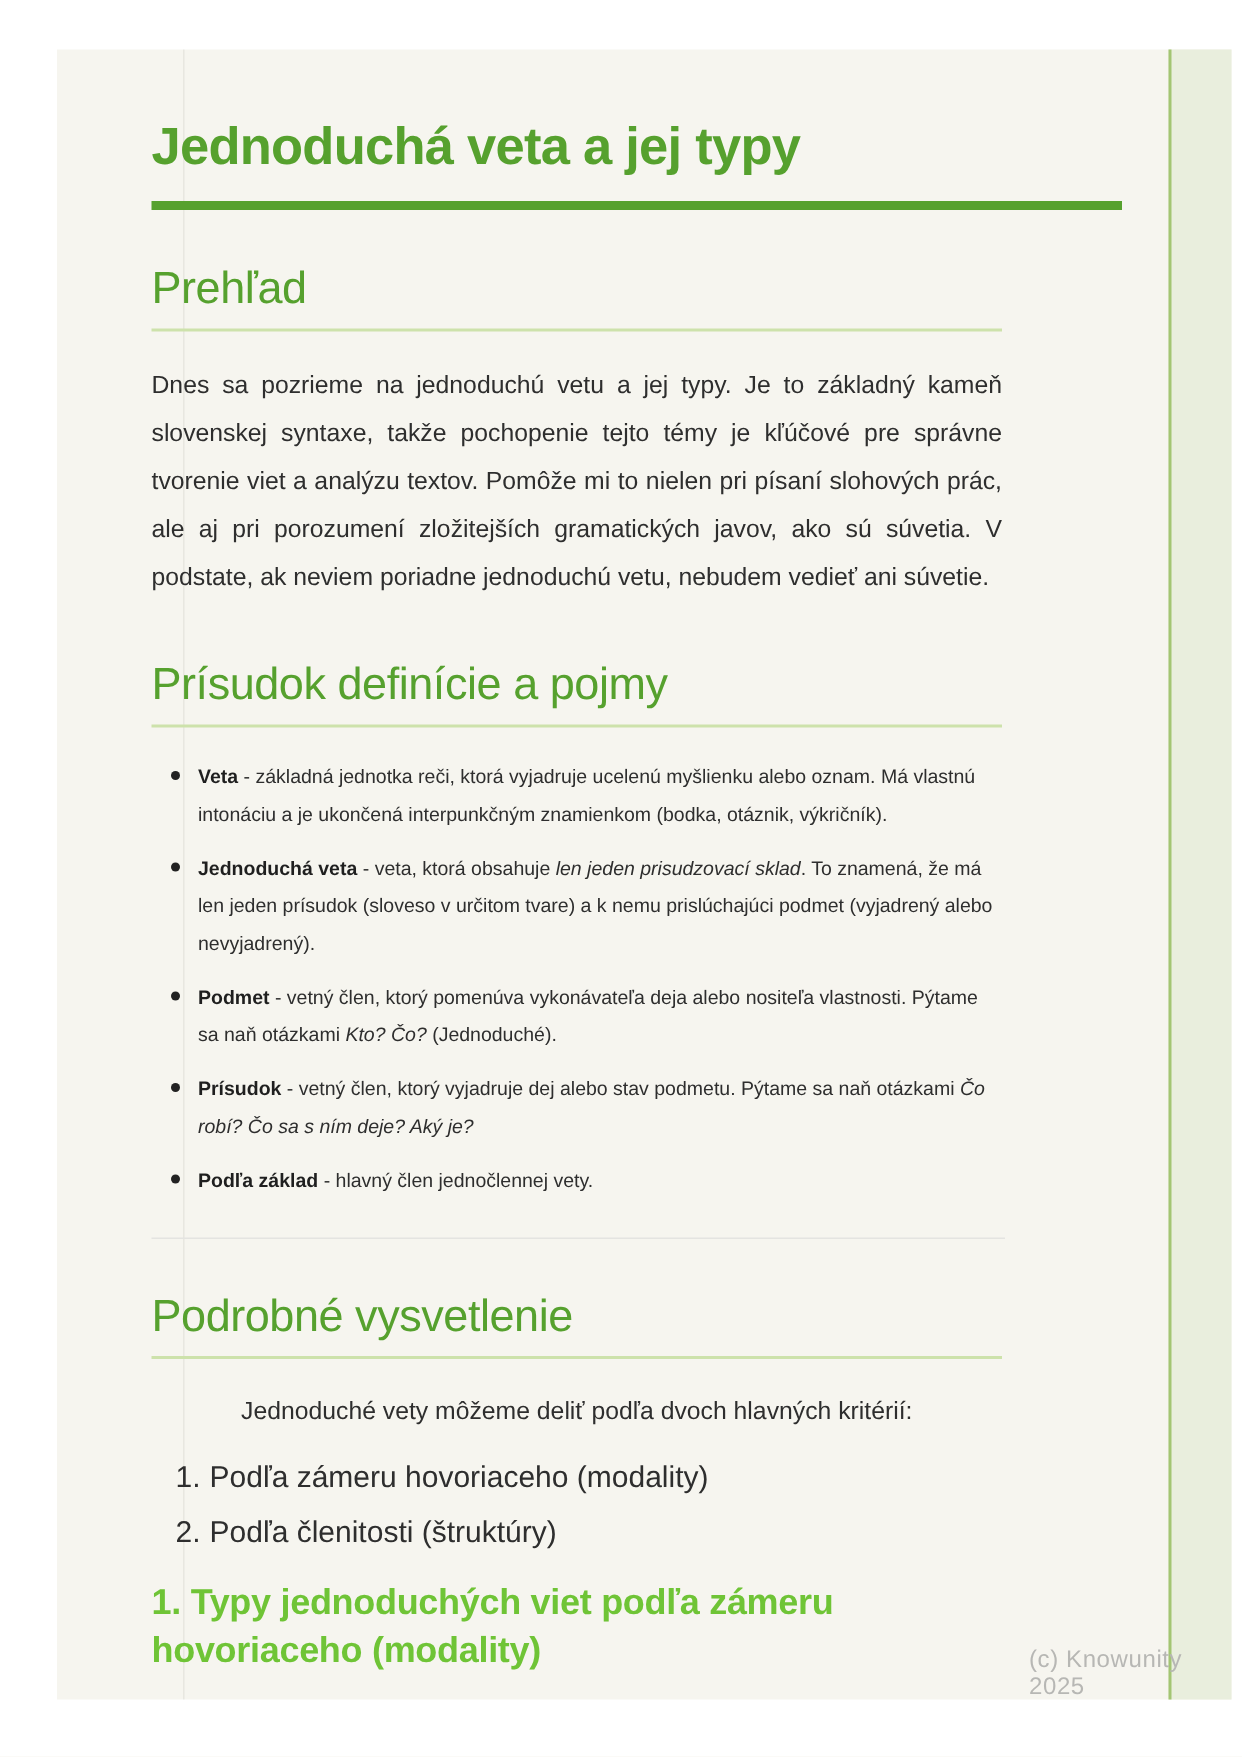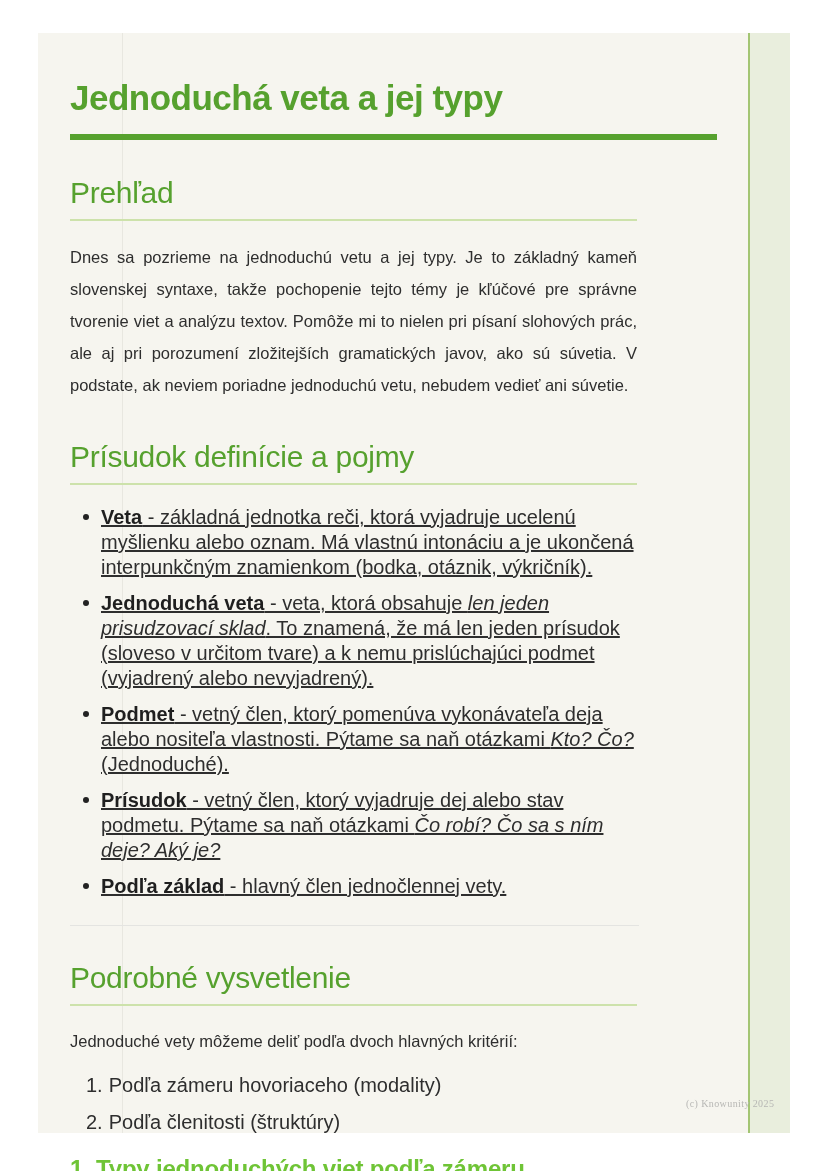--- a/index.html
+++ b/index.html
@@ -16,20 +16,21 @@
   html,body{margin:0;padding:0;}
   body{
     width:828px;height:1171px;position:relative;overflow:hidden;
     background:#ffffff;
     font-family:"Liberation Sans","DejaVu Sans",sans-serif;
     color:var(--body-text);
   }
   .paper{
     position:absolute;left:38px;top:33px;width:752px;height:1100px;
     background:var(--paper);
+    padding-left:31px;
   }
   .accent-strip{
     position:absolute;right:0;top:0;width:40px;height:100%;
     background:var(--accent-strip-fill);
     border-left:2px solid var(--accent-strip-border);
   }
   .fold-line{
     position:absolute;left:84px;top:0;width:1px;height:100%;
     background:rgba(110,110,95,0.10);
   }
@@ -52,45 +53,45 @@
   .narrow{width:567px;}
   p.body{
     margin:0;font-size:16.5px;line-height:32px;color:var(--body-text);
   }
   p.justify{text-align:justify;}
   ul.defs{
     list-style:none;margin:20px 0 0 0;padding:0;width:567px;
   }
   ul.defs li{
     position:relative;padding-left:31px;margin:0 0 11px 0;
-    font-size:20px;line-height:25px;text-decoration:underline;
+    font-size:13px;line-height:25px;
   }
   ul.defs .dot{
     position:absolute;left:13px;top:9px;width:6px;height:6px;border-radius:50%;
     background:#222;
   }
   .bold{font-weight:bold;color:#1f1f1f;}
   .ital{font-style:italic;}
   .section-divider{
     height:1px;background:var(--divider-gray);width:569px;margin:26px 0 36px 0;
   }
-  p.intro{margin:0 0 16px 0;font-size:16.5px;line-height:30px;}
+  p.intro{margin:0 0 16px 0;font-size:16.5px;line-height:30px;text-align:center;}
   ol.criteria{list-style:none;margin:12px 0 0 0;padding:0;width:567px;}
   ol.criteria li{
     padding-left:16px;margin:0 0 11px 0;font-size:20px;line-height:26px;
   }
   ol.criteria .num{margin-right:6px;}
   h3{
     margin:18px 0 0 0;width:600px;
     font-size:24px;line-height:32px;font-weight:bold;
     letter-spacing:-0.2px;color:var(--subheading-green);
   }
   .watermark{
     position:absolute;left:686px;top:1098px;z-index:5;
-    font-size:10px;letter-spacing:0.4px;color:var(--watermark-gray);font-family:Liberation Serif, serif;
+    font-size:16px;letter-spacing:0.4px;color:var(--watermark-gray);
   }
 </style>
 </head>
 <body>
 
 <div class="paper">
   <div class="fold-line"></div>
   <div class="accent-strip"></div>
 
   <div class="content">

